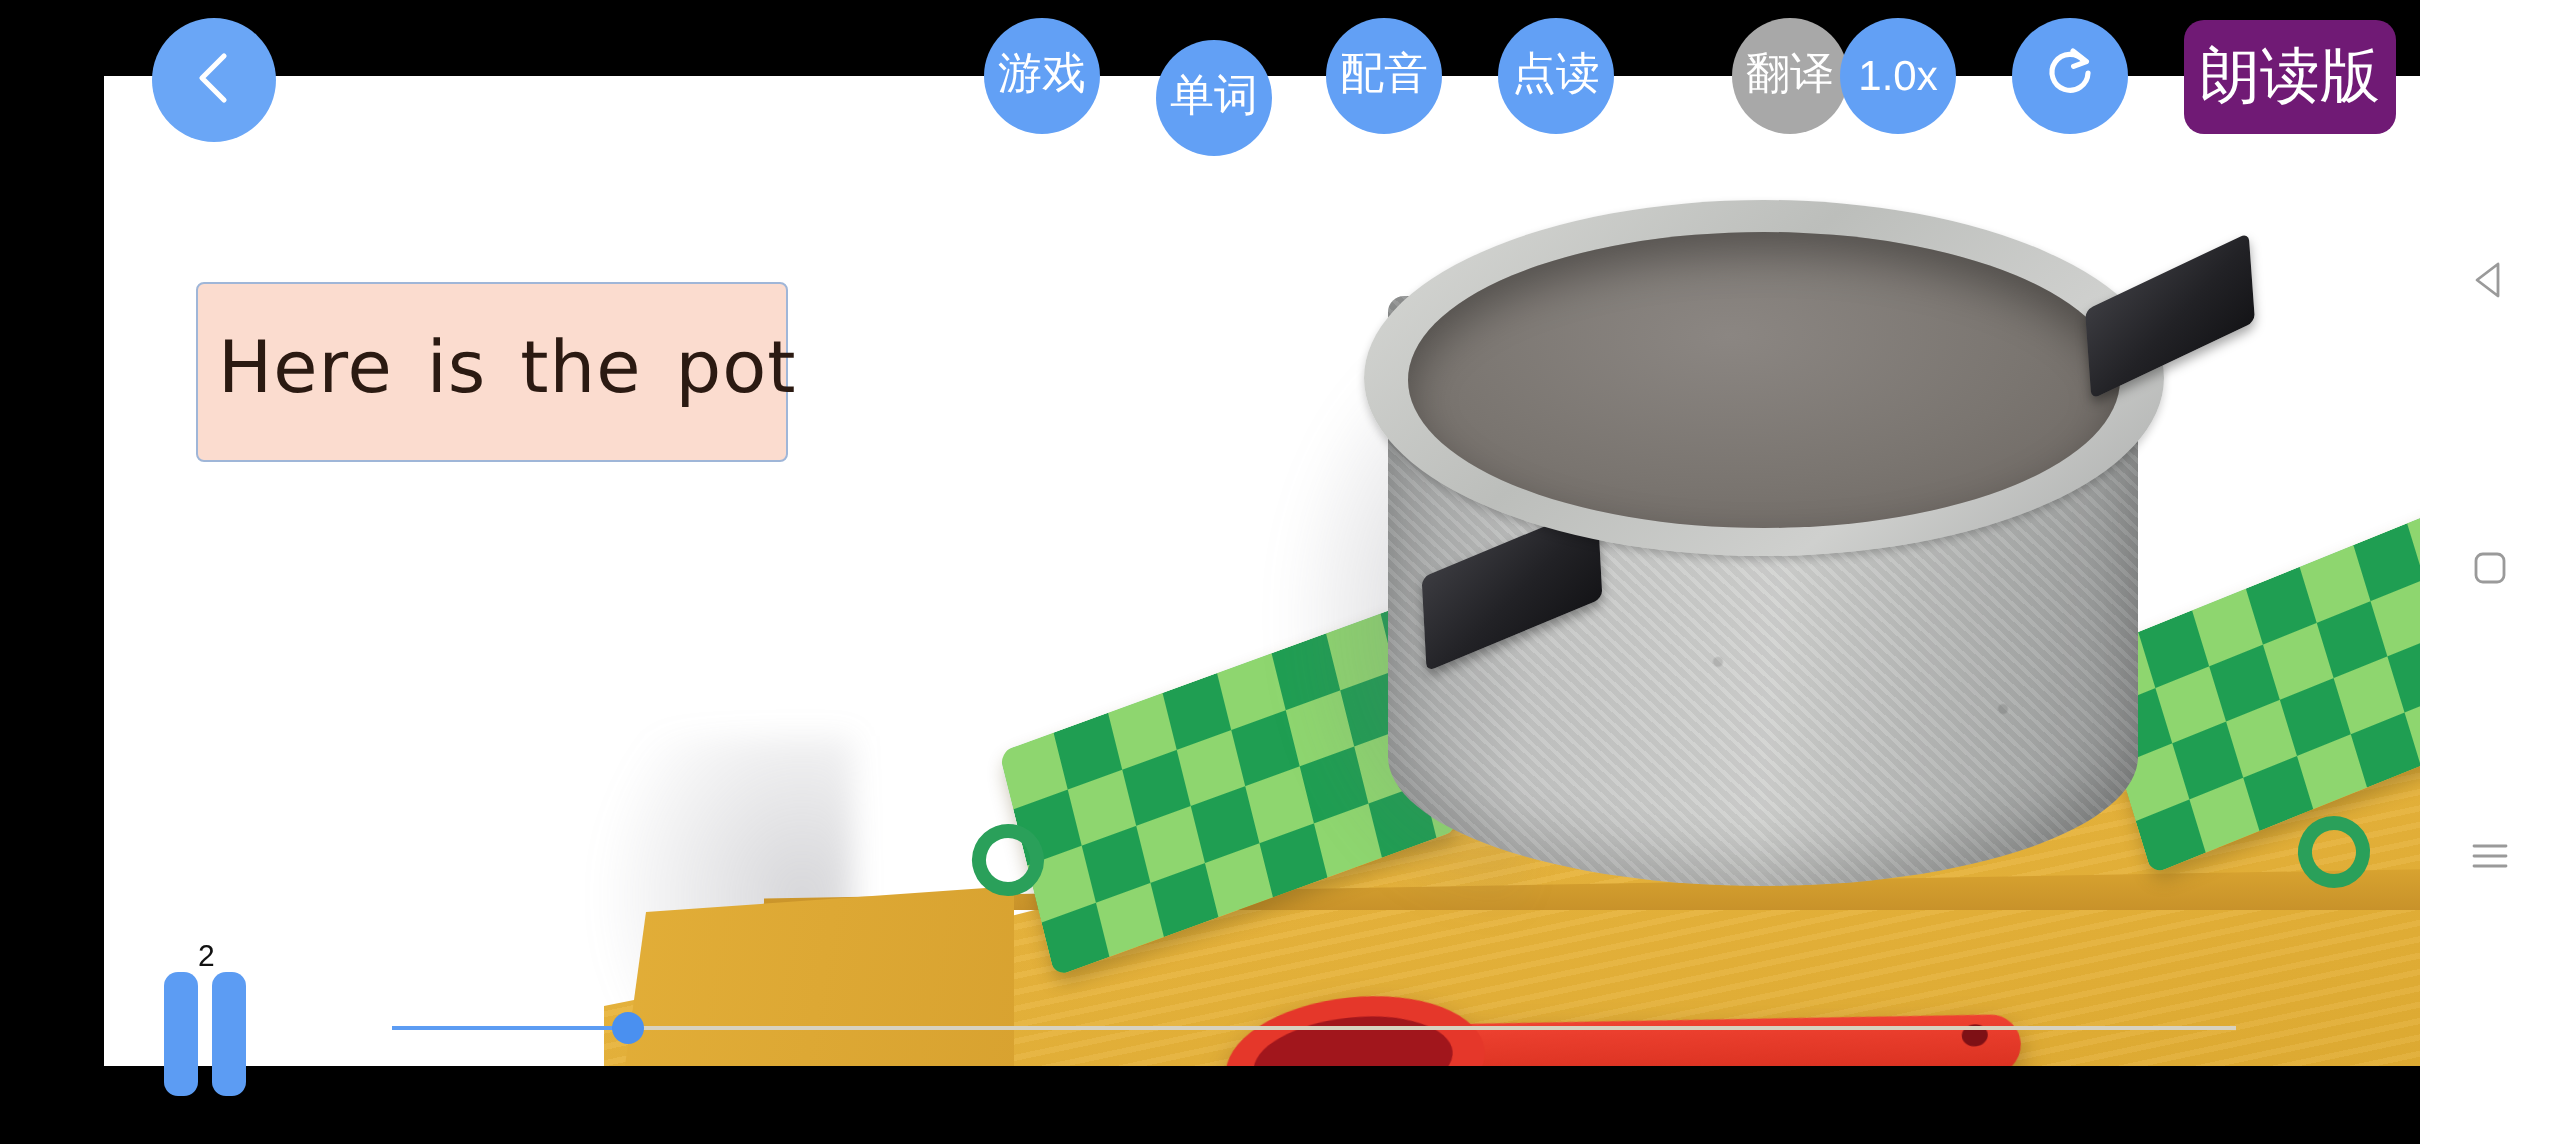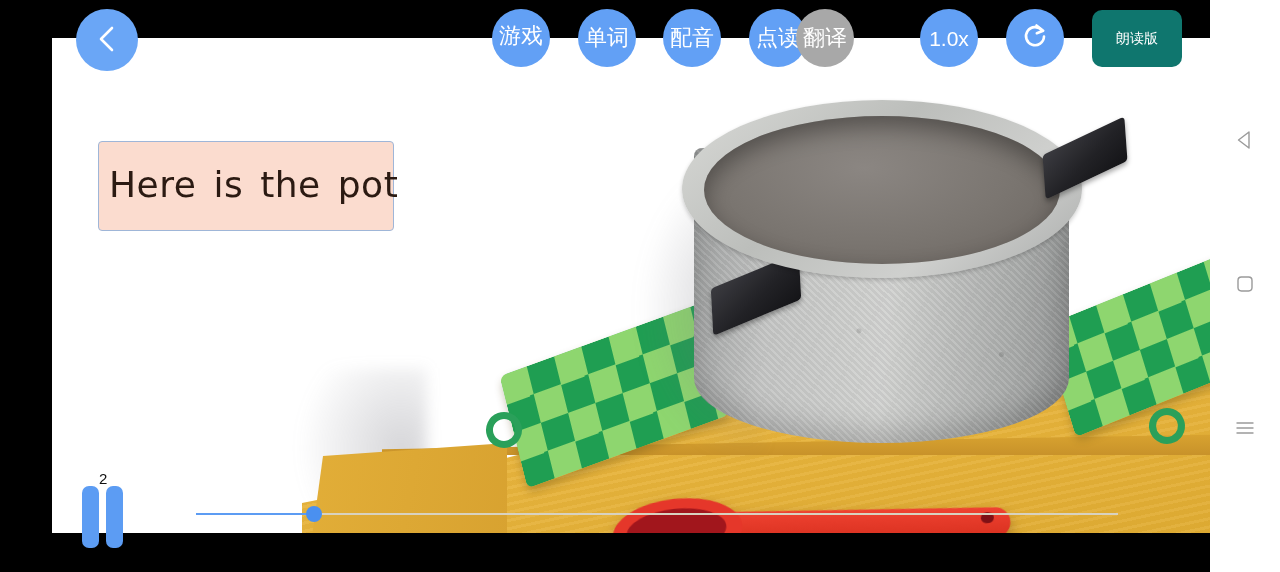--- a/index.html
+++ b/index.html
@@ -291,36 +291,36 @@
   #btn-back {
     position: absolute;
     left: 76px; top: 9px;
     width: 62px; height: 62px;
     border-radius: 50%;
     background: #6aa6f6;
     border: none;
     cursor: pointer;
     display: flex; align-items: center; justify-content: center;
   }
-  #btn-game      { left: 492px; top: 9px; font-family: Liberation Mono, monospace; }
-  #btn-word      { left: 578px; top: 9px; }
+  #btn-game      { left: 492px; top: 9px; }
+  #btn-word      { left: 578px; top: 20px; }
   #btn-dub       { left: 663px; top: 9px; }
   #btn-point     { left: 749px; top: 9px; }
-  #btn-translate { left: 796px; top: 9px; }
+  #btn-translate { left: 866px; top: 9px; }
   #btn-speed     { left: 920px; top: 9px; text-align: right; }
   #btn-refresh   { left: 1006px; top: 9px; }
 
   #btn-read-version {
     position: absolute;
     left: 1092px; top: 10px;
-    width: 90px; height: 57px;
+    width: 106px; height: 57px;
     border-radius: 10px;
-    background: #0f766e;
+    background: #701a75;
     color: #fff;
-    font-size: 14px;
+    font-size: 30px;
     font-family: "DejaVu Sans", sans-serif;
     border: none;
     cursor: pointer;
     display: flex; align-items: center; justify-content: center;
   }
 
   
   #pause-button {
     position: absolute;
     left: 82px;

